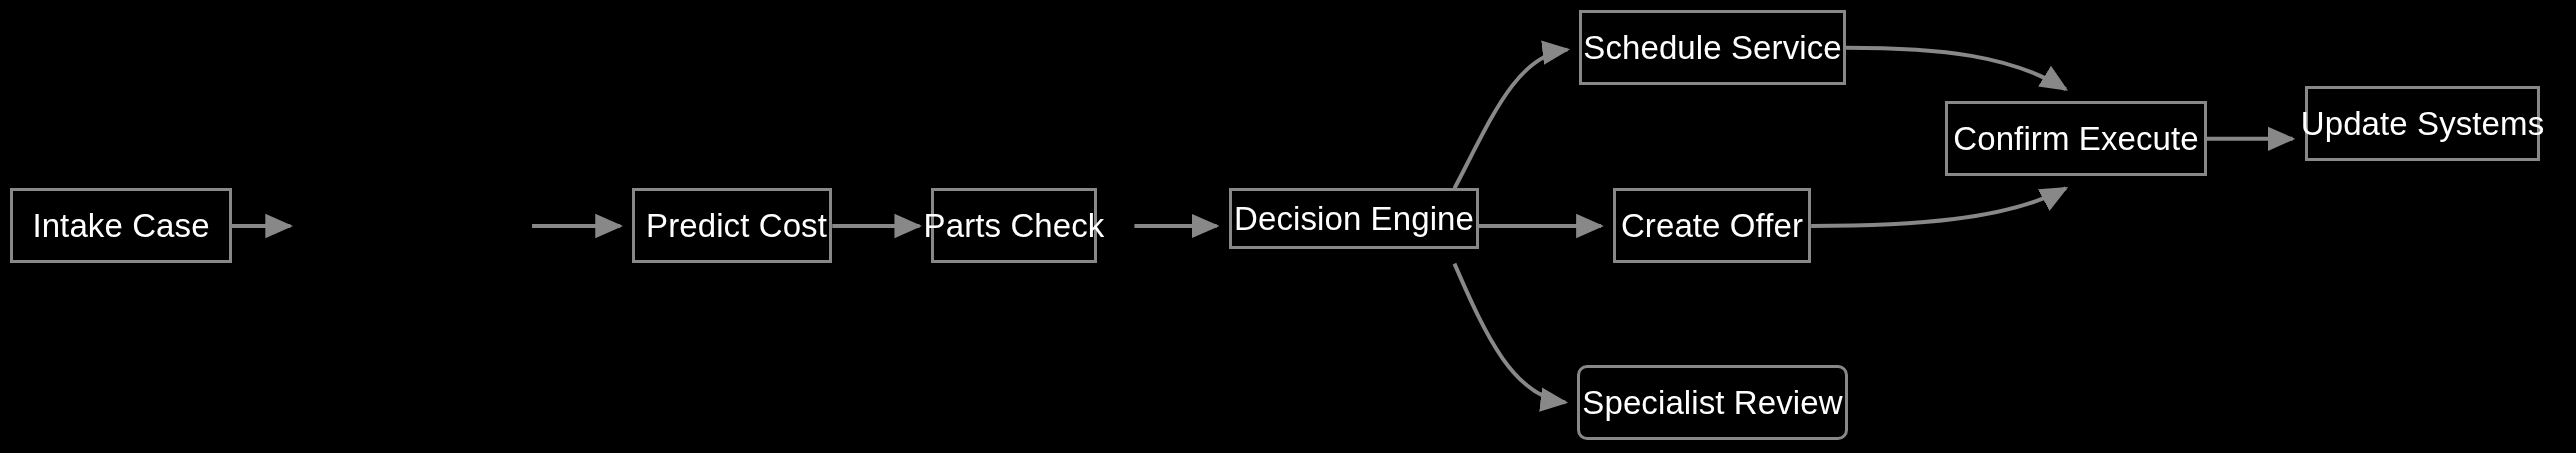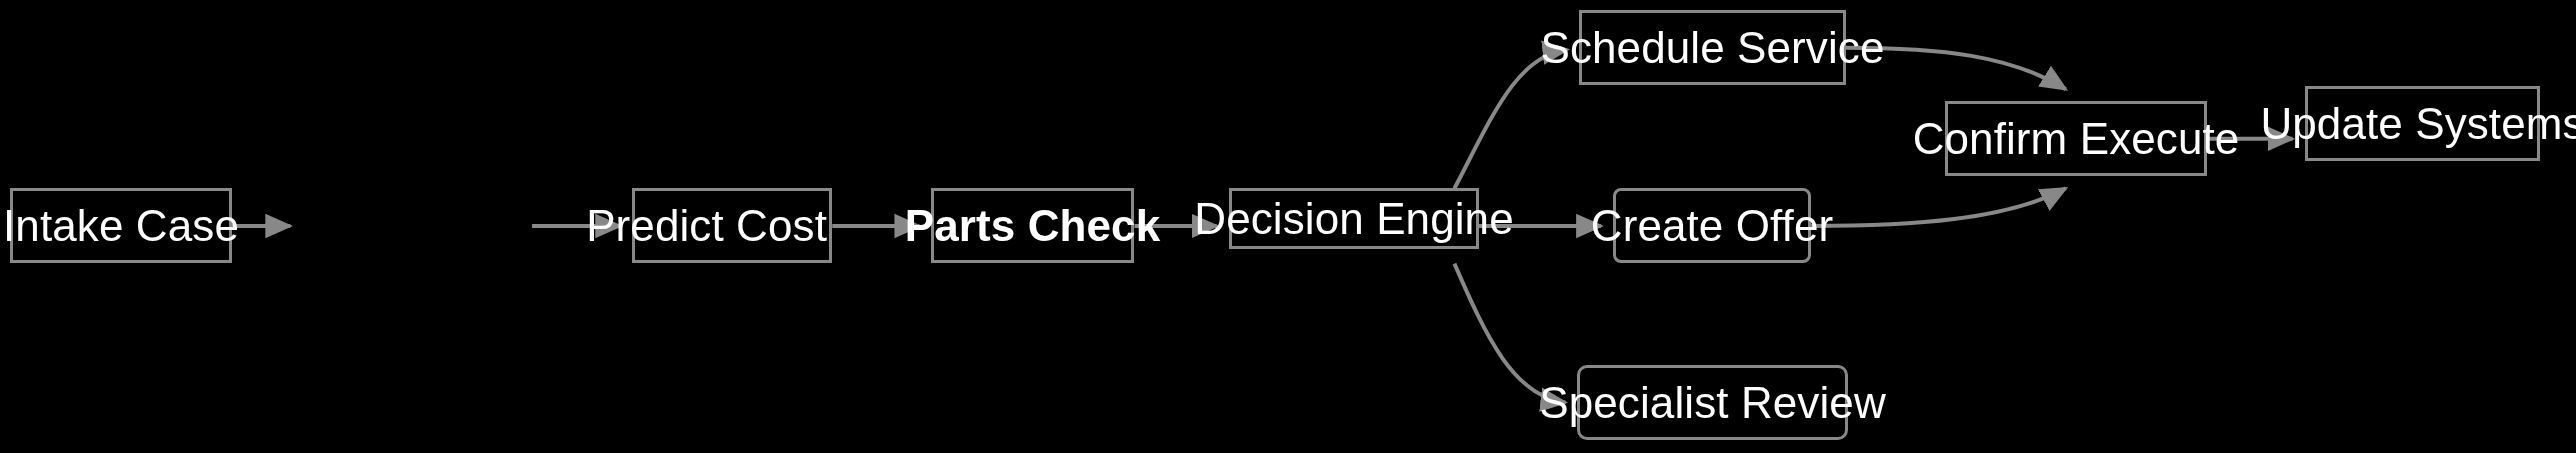--- a/index.html
+++ b/index.html
@@ -24,21 +24,21 @@
   }
   .node {
     position: absolute;
     box-sizing: border-box;
     background: #000000;
     border: 3px solid #888888;
     color: #ffffff;
     display: flex;
     align-items: center;
     justify-content: center;
-    font-size: 44px;
+    font-size: 33px;
     font-weight: 400;
     letter-spacing: 0.1px;
     white-space: nowrap;
     z-index: 2;
   }
   .node-label {
     display: block;
     line-height: 1;
     padding: 0 2px;
   }
@@ -78,33 +78,33 @@
 
   <div class="node" style="left:10px; top:188px; width:222px; height:75px;">
     <span class="node-label">Intake Case</span>
   </div>
 
 
   <div class="node" style="left:632px; top:188px; width:200px; height:75px;justify-content:flex-end;">
     <span class="node-label">Predict Cost</span>
   </div>
 
-  <div class="node" style="left:931px; top:188px; width:203px; height:75px;font-weight:bold;">
+  <div class="node" style="left:931px; top:188px; width:166px; height:75px;">
     <span class="node-label">Parts Check</span>
   </div>
 
   <div class="node" style="left:1229px; top:188px; width:250px; height:61px;">
     <span class="node-label">Decision Engine</span>
   </div>
 
   <div class="node" style="left:1579px; top:10px; width:267px; height:75px;">
     <span class="node-label">Schedule Service</span>
   </div>
 
-  <div class="node" style="left:1613px; top:188px; width:198px; height:75px;border-radius:8px;">
+  <div class="node" style="left:1613px; top:188px; width:198px; height:75px;">
     <span class="node-label">Create Offer</span>
   </div>
 
   <div class="node" style="left:1577px; top:365px; width:271px; height:75px;border-radius:10px;">
     <span class="node-label">Specialist Review</span>
   </div>
 
   <div class="node" style="left:1945px; top:101px; width:262px; height:75px;">
     <span class="node-label">Confirm Execute</span>
   </div>

